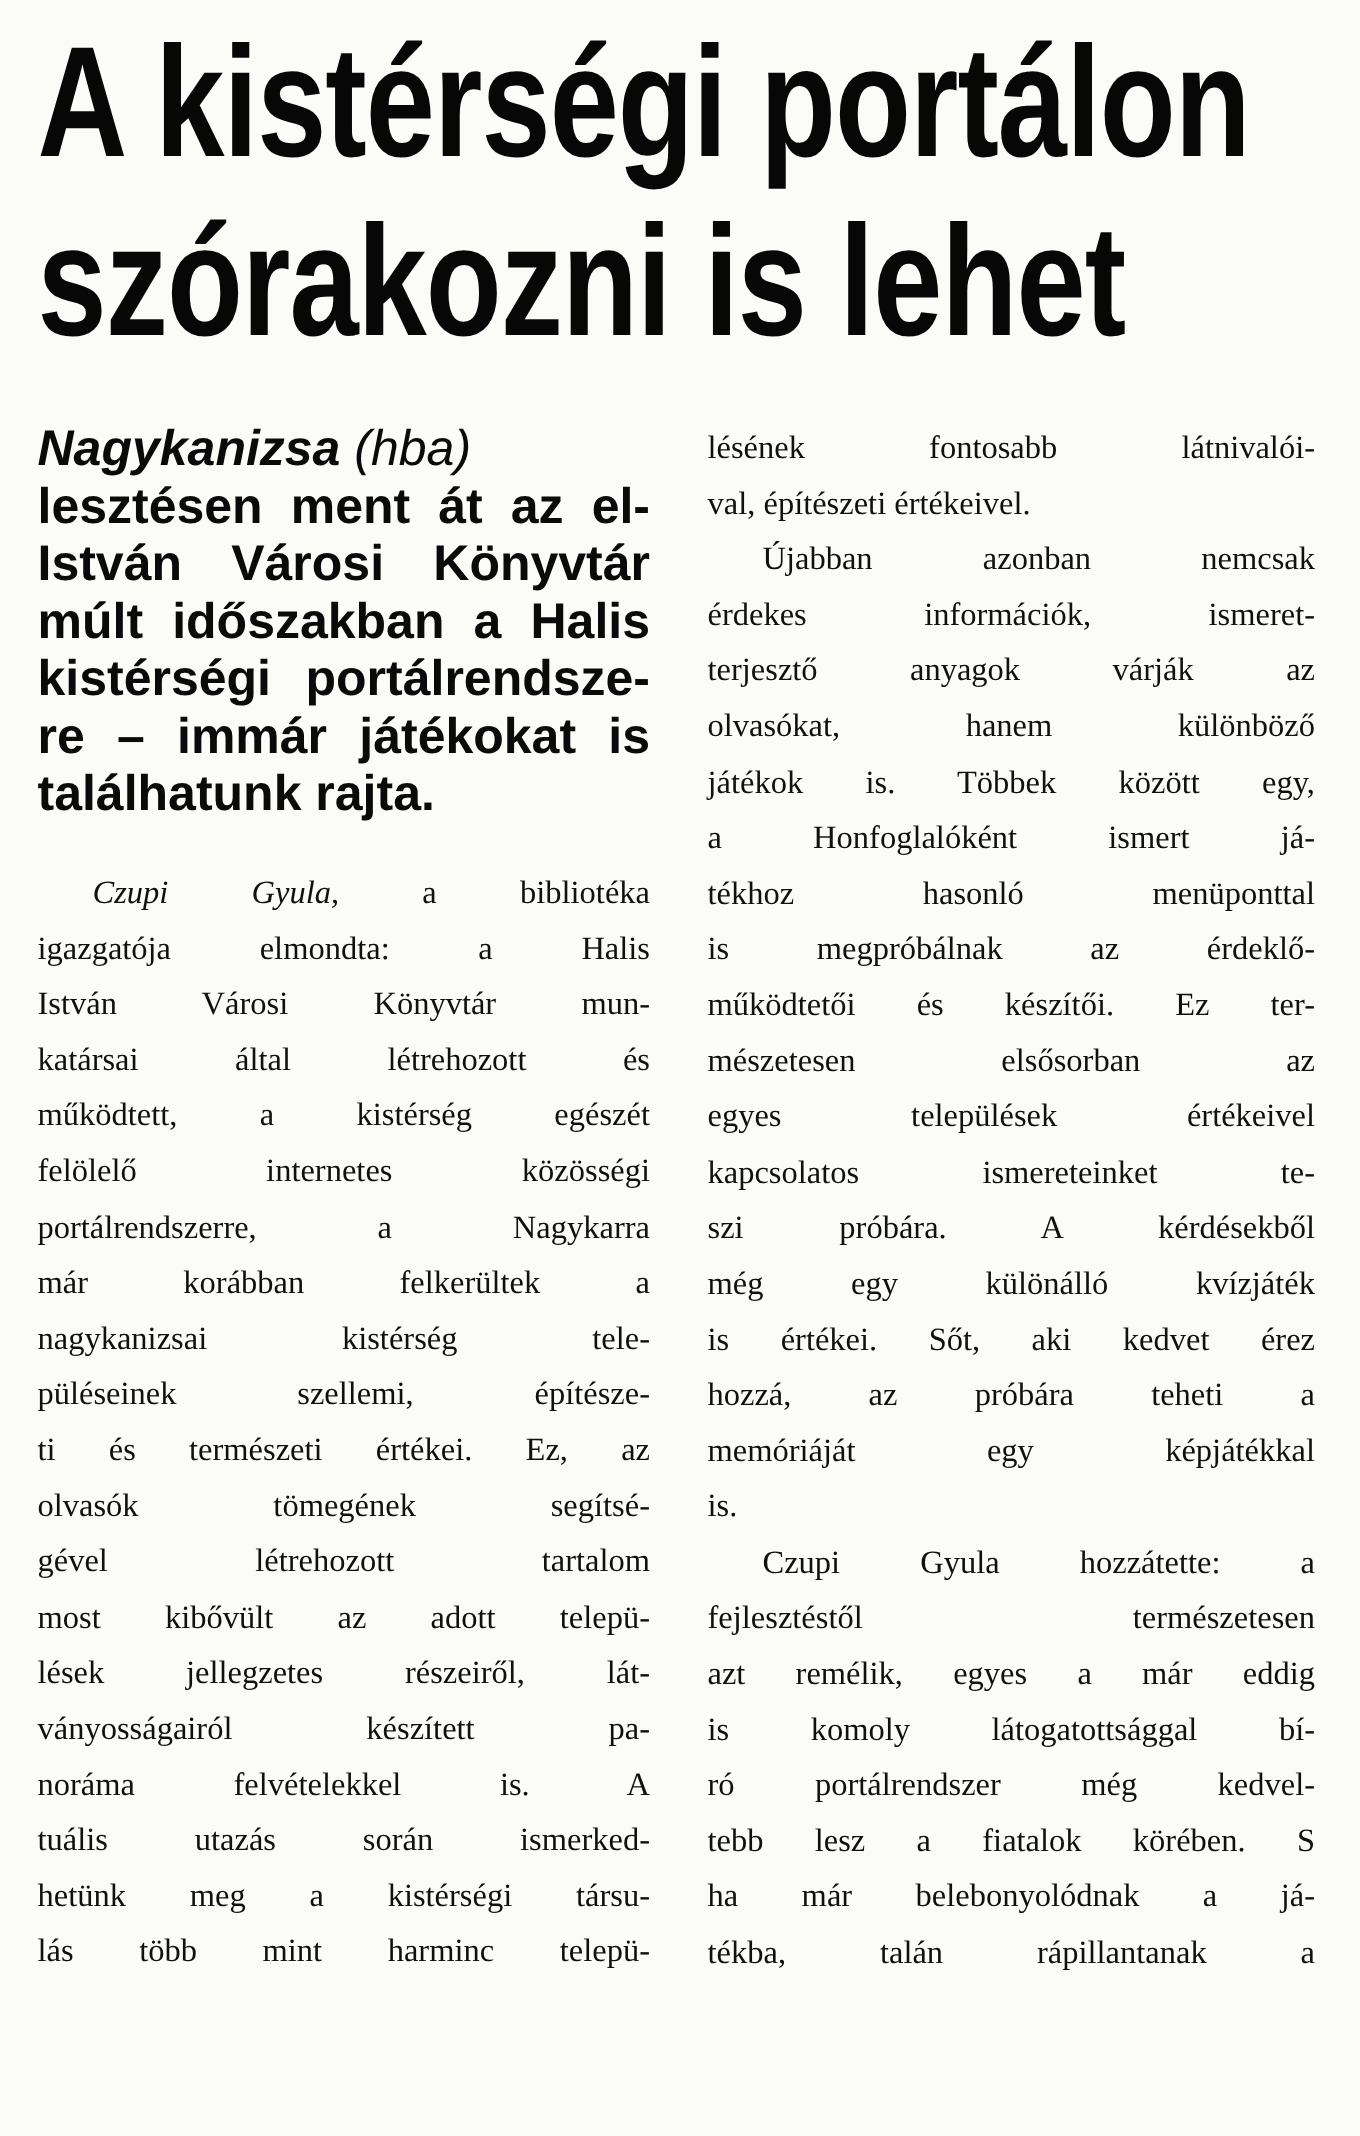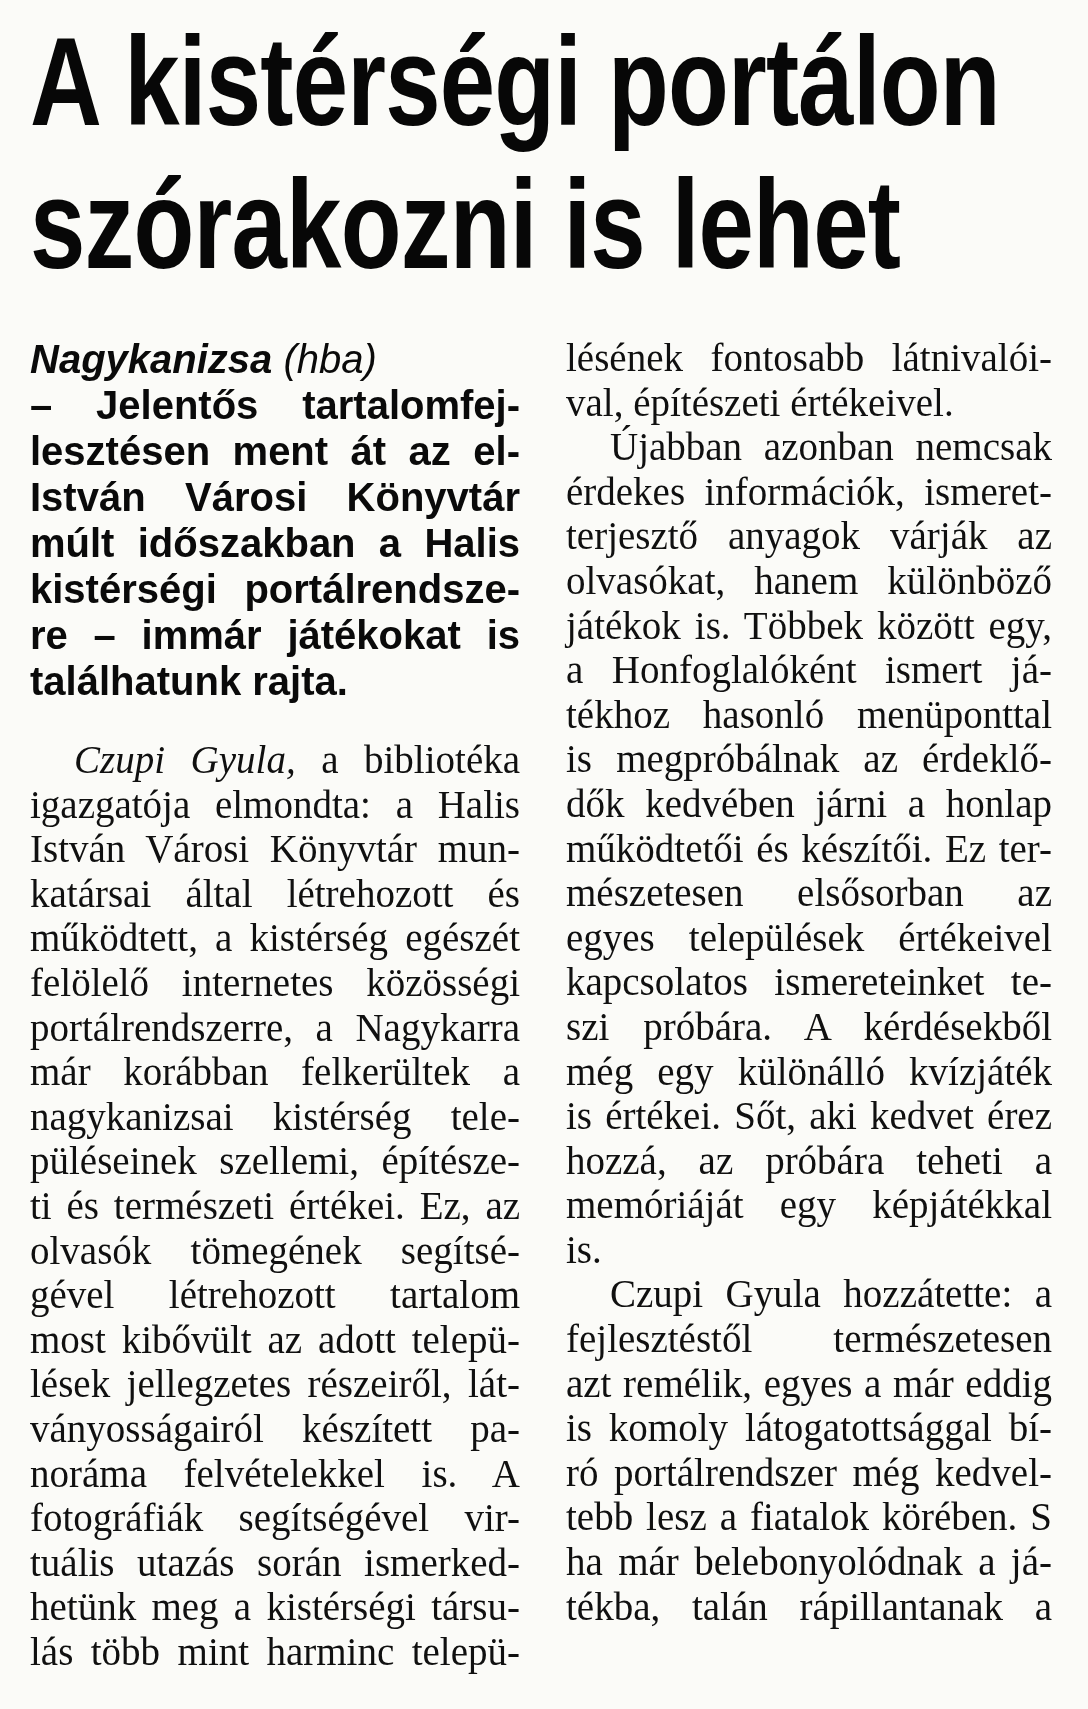--- a/index.html
+++ b/index.html
@@ -31,21 +31,21 @@
     line-height:46px;
     color:#0a0a0a;
   }
   .dateline-line{text-align:left;white-space:nowrap}
   .dateline{font-style:italic}
   .credit{font-style:italic;font-weight:normal}
   .lead-line{text-align:justify;text-align-last:justify}
   .lead-line.plast{text-align-last:left}
   .body-lines{
     font-family:"Liberation Serif",serif;
-    font-size:39px;
+    font-size:26px;
     line-height:44.6px;
     color:#101010;
   }
   .col-left .body-lines{margin-top:34px}
   .bline{text-align:justify;text-align-last:justify}
   .bline.plast{text-align-last:left}
   .bline.indent{text-indent:44px}
   .bline em{}
 </style>
 </head>
@@ -60,21 +60,20 @@
 
   <div class="columns">
 
     <div class="col-left">
       <div class="lead">
         <div class="dateline-line">
           <span class="dateline">Nagykanizsa</span>
           <span class="credit">(hba)</span>
         </div>
         <div id="lead-lines">
-            <div class="lead-line">– Jelentős tartalomfej-</div>
             <div class="lead-line">lesztésen ment át az el-</div>
             <div class="lead-line">István Városi Könyvtár</div>
             <div class="lead-line">múlt időszakban a Halis</div>
             <div class="lead-line">kistérségi portálrendsze-</div>
             <div class="lead-line">re – immár játékokat is</div>
             <div class="lead-line plast">találhatunk rajta.</div>
           </div>
       </div>
       <div class="body-lines" id="left-lines">
           <div class="bline indent"><em>Czupi Gyula,</em> a bibliotéka</div>
@@ -87,40 +86,38 @@
           <div class="bline">már korábban felkerültek a</div>
           <div class="bline">nagykanizsai kistérség tele-</div>
           <div class="bline">püléseinek szellemi, építésze-</div>
           <div class="bline">ti és természeti értékei. Ez, az</div>
           <div class="bline">olvasók tömegének segítsé-</div>
           <div class="bline">gével létrehozott tartalom</div>
           <div class="bline">most kibővült az adott telepü-</div>
           <div class="bline">lések jellegzetes részeiről, lát-</div>
           <div class="bline">ványosságairól készített pa-</div>
           <div class="bline">noráma felvételekkel is. A</div>
-          <div class="bline">fotográfiák segítségével vir-</div>
           <div class="bline">tuális utazás során ismerked-</div>
           <div class="bline">hetünk meg a kistérségi társu-</div>
           <div class="bline">lás több mint harminc telepü-</div>
         </div>
     </div>
 
     <div class="col-right">
       <div class="body-lines" id="right-lines">
           <div class="bline">lésének fontosabb látnivalói-</div>
           <div class="bline plast">val, építészeti értékeivel.</div>
           <div class="bline indent">Újabban azonban nemcsak</div>
           <div class="bline">érdekes információk, ismeret-</div>
           <div class="bline">terjesztő anyagok várják az</div>
           <div class="bline">olvasókat, hanem különböző</div>
           <div class="bline">játékok is. Többek között egy,</div>
           <div class="bline">a Honfoglalóként ismert já-</div>
           <div class="bline">tékhoz hasonló menüponttal</div>
           <div class="bline">is megpróbálnak az érdeklő-</div>
-          <div class="bline">dők kedvében járni a honlap</div>
           <div class="bline">működtetői és készítői. Ez ter-</div>
           <div class="bline">mészetesen elsősorban az</div>
           <div class="bline">egyes települések értékeivel</div>
           <div class="bline">kapcsolatos ismereteinket te-</div>
           <div class="bline">szi próbára. A kérdésekből</div>
           <div class="bline">még egy különálló kvízjáték</div>
           <div class="bline">is értékei. Sőt, aki kedvet érez</div>
           <div class="bline">hozzá, az próbára teheti a</div>
           <div class="bline">memóriáját egy képjátékkal</div>
           <div class="bline plast">is.</div>

